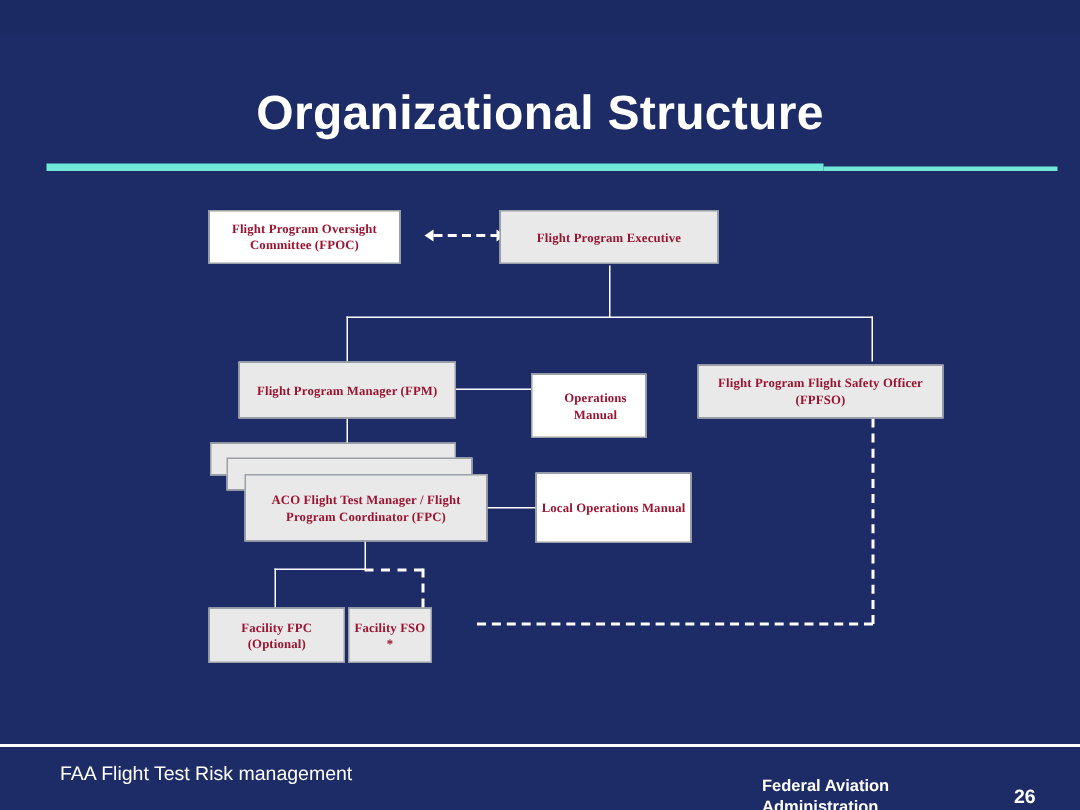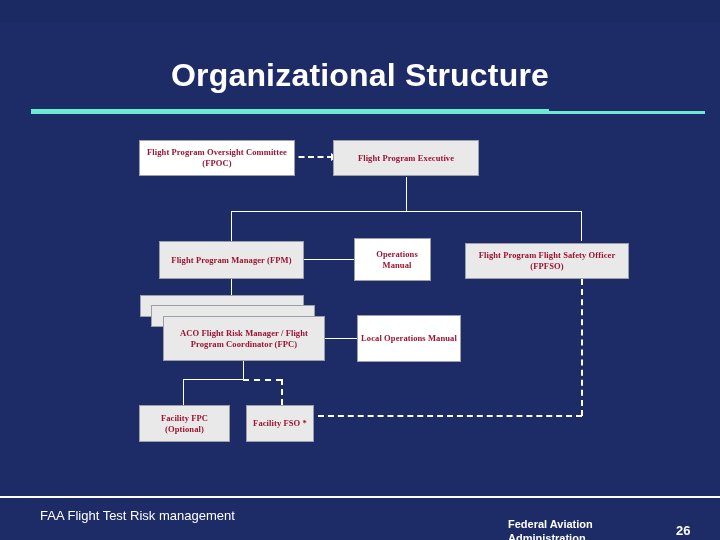--- a/index.html
+++ b/index.html
@@ -176,39 +176,39 @@
   <div class="dashed-h" style="left:243px; top:356px; width:39px;"></div>
   <div class="dashed-v" style="left:281px; top:356px; height:26px;"></div>
 
   <div class="dashed-v" style="left:581px; top:256px; height:137px;"></div>
   <div class="dashed-h" style="left:318px; top:392px; width:264px;"></div>
 
   <div class="dashed-h" style="left:289px; top:133px; width:44px;"></div>
   <div class="arrow-left" style="left:283px; top:130px;"></div>
   <div class="arrow-right" style="left:331px; top:130px;"></div>
 
-  <div class="node white" style="left:139px; top:117px; width:156px; height:36px;">Flight Program Oversight Committee (FPOC)</div>
+  <div class="node white" style="left:139px; top:117px; width:128px; height:36px;">Flight Program Oversight Committee (FPOC)</div>
 
   <div class="node gray" style="left:333px; top:117px; width:146px; height:36px;">Flight Program Executive</div>
 
   <div class="node gray" style="left:159px; top:218px; width:145px; height:38px;">Flight Program Manager (FPM)</div>
 
-  <div class="node white" style="left:354px; top:215px; width:77px; height:43px;padding-left:12px;">Operations Manual</div>
+  <div class="node white" style="left:354px; top:226px; width:77px; height:43px;padding-left:12px;">Operations Manual</div>
 
   <div class="node gray" style="left:465px; top:220px; width:164px; height:36px;">Flight Program Flight Safety Officer (FPFSO)</div>
 
   <div class="stack-sheet" style="left:140px; top:272px; width:164px; height:22px;"></div>
   <div class="stack-sheet" style="left:151px; top:282px; width:164px; height:22px;"></div>
-  <div class="node gray" style="left:163px; top:293px; width:162px; height:45px;">ACO Flight Risk Manager / Flight Program Coordinator (FPC)</div>
+  <div class="node gray" style="left:163px; top:293px; width:162px; height:45px;">ACO Flight Test Manager / Flight Program Coordinator (FPC)</div>
 
   <div class="node white" style="left:357px; top:292px; width:104px; height:47px;">Local Operations Manual</div>
 
   <div class="node gray" style="left:139px; top:382px; width:91px; height:37px;font-family:Liberation Serif, serif;">Facility FPC (Optional)</div>
 
-  <div class="node gray" style="left:246px; top:382px; width:68px; height:37px;text-align:right;">Facility FSO *</div>
+  <div class="node gray" style="left:232px; top:382px; width:56px; height:37px;">Facility FSO *</div>
 
   <div class="footer-rule"></div>
 
   <div id="footer-left">FAA  Flight Test Risk management</div>
 
   <div id="footer-agency">
     <div>Federal Aviation</div>
     <div>Administration</div>
   </div>
 

